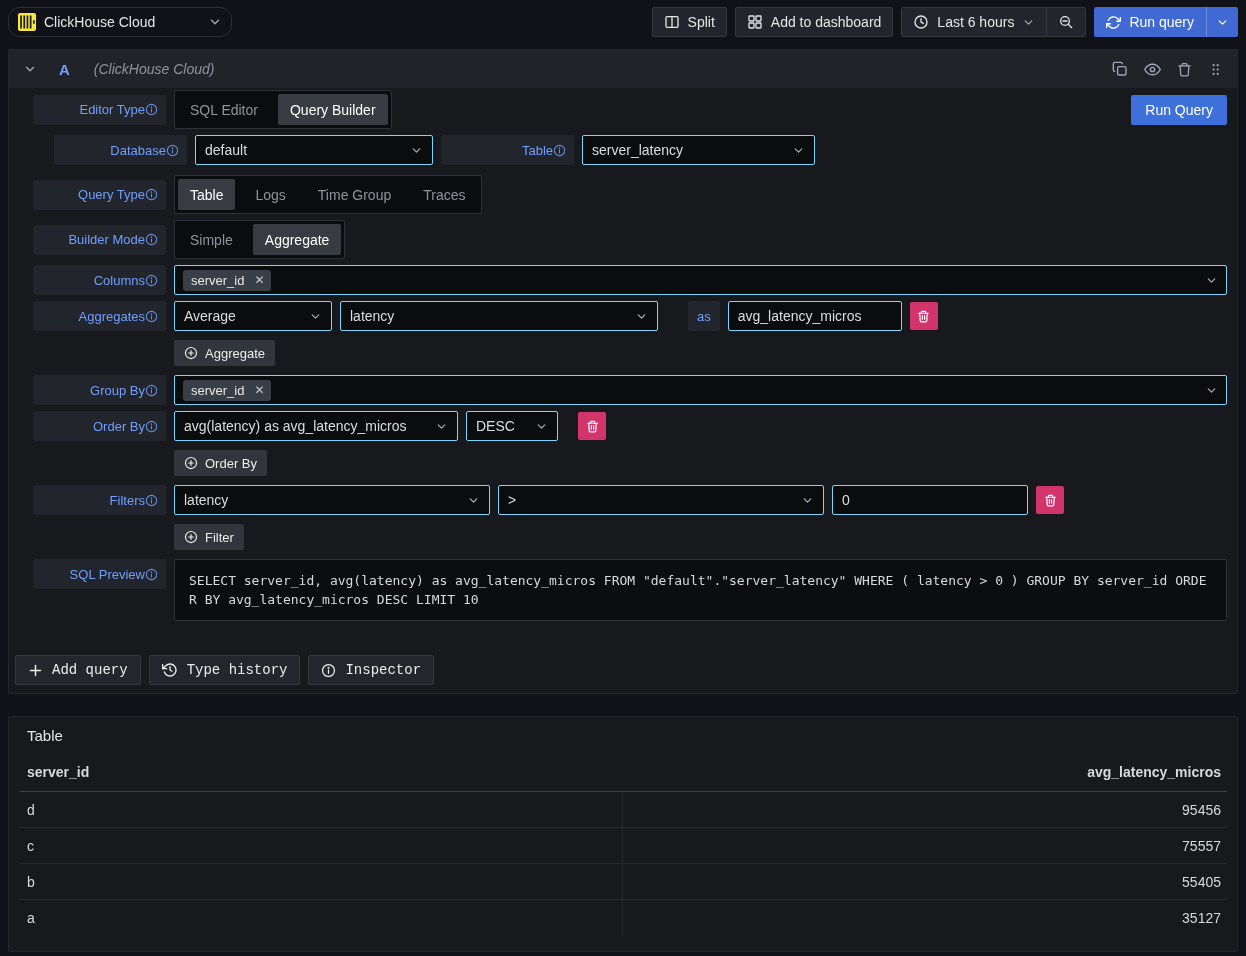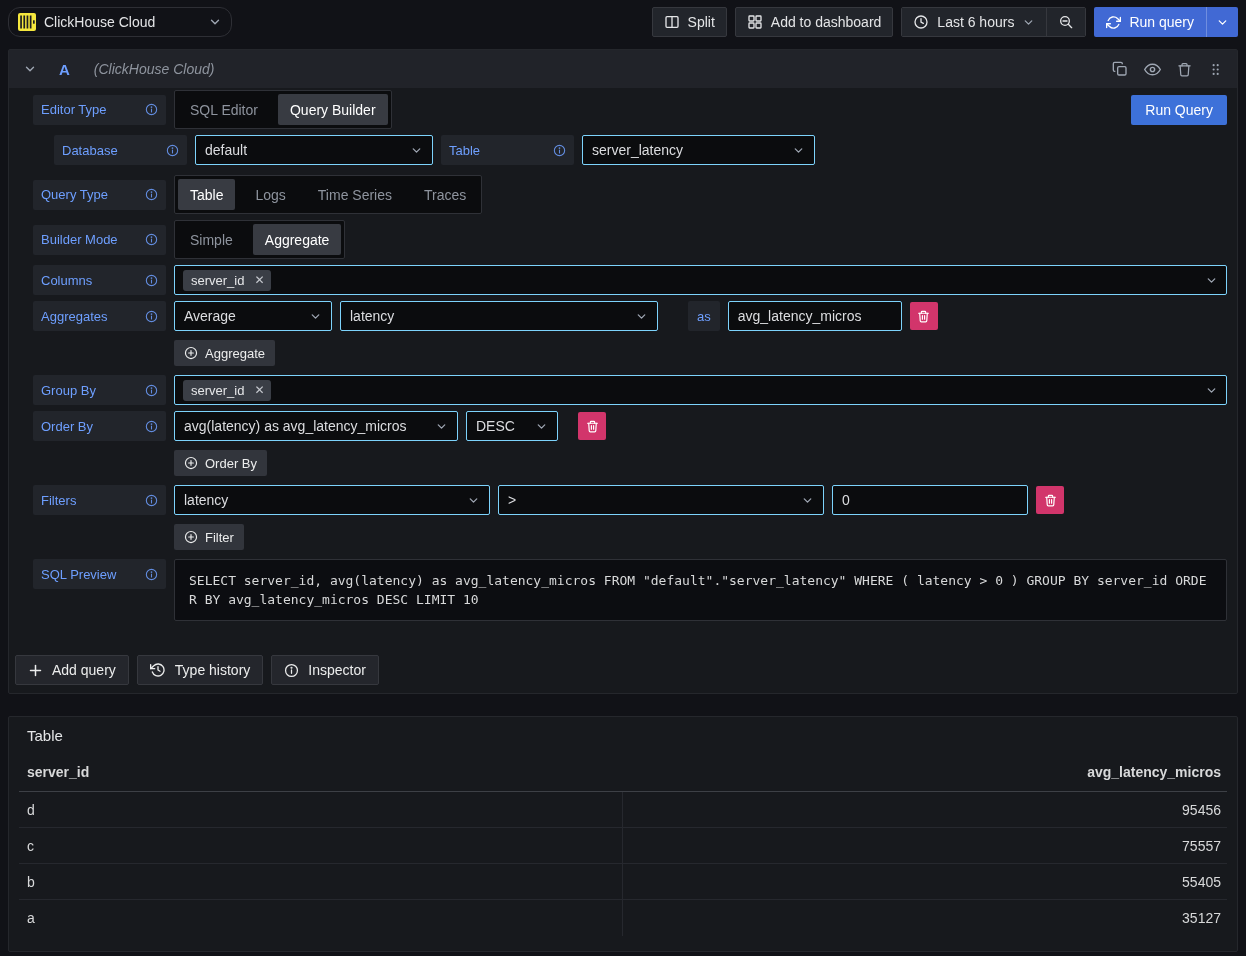--- a/index.html
+++ b/index.html
@@ -25,21 +25,21 @@
   .qe-header { height:38px; background:#212329; display:flex; align-items:center; gap:8px; padding:0 14px; }
   .qe-caret { color:#9fa7b3; cursor:pointer; display:flex; }
   .qe-refid { color:#6e9fff; font-weight:700; font-size:15px; margin:0 16px 0 14px; cursor:pointer; }
   .qe-hint { color:#8e949e; font-style:italic; font-size:14px; }
   .qe-actions { margin-left:auto; display:flex; align-items:center; gap:16px; color:#9fa7b3; }
   .qe-actions .hicon { cursor:pointer; display:flex; }
 
   .qe-body { padding:2px 10px 0 24px; }
   .qrow { display:flex; align-items:center; gap:8px; margin-bottom:6px; }
   .qrow.top { align-items:flex-start; }
-  .flabel { flex:none; width:133px; height:30px; background:#22252b; border-radius:2px; color:#6e9fff; font-size:13px; font-weight:500; display:flex; align-items:center; justify-content:space-between; padding:0 8px; }
+  .flabel { flex:none; width:133px; height:30px; background:#22252b; border-radius:2px; color:#6e9fff; font-size:13px; font-weight:500; display:flex; align-items:center; justify-content:flex-end; padding:0 8px; }
   .flabel .info { display:flex; opacity:.85; }
   .indent { flex:none; width:133px; }
   .spacer { flex:1; }
 
   .radio-group { display:flex; align-items:stretch; height:39px; background:#0b0c0e; border:1px solid #2f3137; border-radius:2px; padding:3px; gap:8px; }
   .radio-opt { display:flex; align-items:center; padding:0 12px; border-radius:2px; font-size:14px; color:#8e949e; cursor:pointer; white-space:nowrap; }
   .radio-opt.sel { background:#383b42; color:#fff; font-weight:500; }
 
   .select, .tinput, .combobox { height:30px; background:#0b0c0e; border:1px solid #7dd3fc; border-radius:2px; display:flex; align-items:center; font-size:14px; color:#dcdde0; }
   .select { justify-content:space-between; padding:0 9px; cursor:pointer; gap:8px; }
@@ -55,21 +55,21 @@
   .danger-btn { flex:none; width:28px; height:28px; background:#d2356b; border:none; border-radius:2px; color:#fff; display:flex; align-items:center; justify-content:center; cursor:pointer; }
 
   .sec-btn { display:inline-flex; align-items:center; gap:7px; height:26px; padding:0 10px; background:#32353c; border:none; border-radius:2px; color:#eceded; font-size:13px; font-weight:500; cursor:pointer; font-family:inherit; }
   .btn-row { margin:9px 0 9px 0; }
 
   .blue-btn { height:30px; padding:0 14px; background:#3d71d9; border:none; border-radius:2px; color:#fff; font-size:14px; font-weight:500; cursor:pointer; font-family:inherit; }
 
   .sqlbox { flex:1; min-height:62px; background:#0c0d11; border:1px solid #2f3137; border-radius:2px; padding:11px 14px; font-family:"DejaVu Sans Mono", monospace; font-size:13px; line-height:19px; color:#d8d9da; word-break:break-all; }
 
   .qe-footer { display:flex; gap:8px; padding:28px 6px 8px 6px; }
-  .ft-btn { display:flex; align-items:center; gap:9px; height:30px; padding:0 12px; background:#24262c; border:1px solid #36383e; border-radius:2px; color:#eceded; font-size:14px; font-weight:500; cursor:pointer; font-family:Liberation Sans, sans-serif; }
+  .ft-btn { display:flex; align-items:center; gap:9px; height:30px; padding:0 12px; background:#24262c; border:1px solid #36383e; border-radius:2px; color:#eceded; font-size:14px; font-weight:500; cursor:pointer; font-family:Liberation Mono, monospace; }
 
   
   .table-panel { margin:22px 8px 0 8px; background:#17191d; border:1px solid #25272c; border-radius:2px; padding:8px 10px 12px 10px; height:236px; }
   .tp-title { font-size:15px; font-weight:500; color:#e4e5e7; padding:2px 8px 0 8px; }
   .thead { display:flex; align-items:center; height:40px; margin-top:8px; border-bottom:1px solid #3d4046; }
   .thead .hc { font-size:14px; font-weight:600; color:#d8d9da; }
   .thead .hc.l { width:50%; padding-left:8px; }
   .thead .hc.r { width:50%; text-align:right; padding-right:6px; }
   .trow { display:flex; align-items:stretch; height:36px; border-bottom:1px solid #26282e; font-size:14px; }
   .trow:last-child { border-bottom:none; }
@@ -276,21 +276,21 @@
             <svg width="13" height="13" viewBox="0 0 24 24" fill="none" stroke="#6e9fff" stroke-width="2" stroke-linecap="round">
               <circle cx="12" cy="12" r="9.5"></circle>
               <line x1="12" y1="11" x2="12" y2="16.5"></line>
               <circle cx="12" cy="7.5" r="0.6" fill="#6e9fff"></circle>
             </svg>
           </span>
       </div>
       <div class="radio-group">
         <div class="radio-opt sel">Table</div>
         <div class="radio-opt">Logs</div>
-        <div class="radio-opt">Time Series</div>
+        <div class="radio-opt">Time Group</div>
         <div class="radio-opt">Traces</div>
       </div>
     </div>
 
     <div class="qrow">
       <div class="flabel">
         <span>Builder Mode</span>
         <span class="info">
             <svg width="13" height="13" viewBox="0 0 24 24" fill="none" stroke="#6e9fff" stroke-width="2" stroke-linecap="round">
               <circle cx="12" cy="12" r="9.5"></circle>

